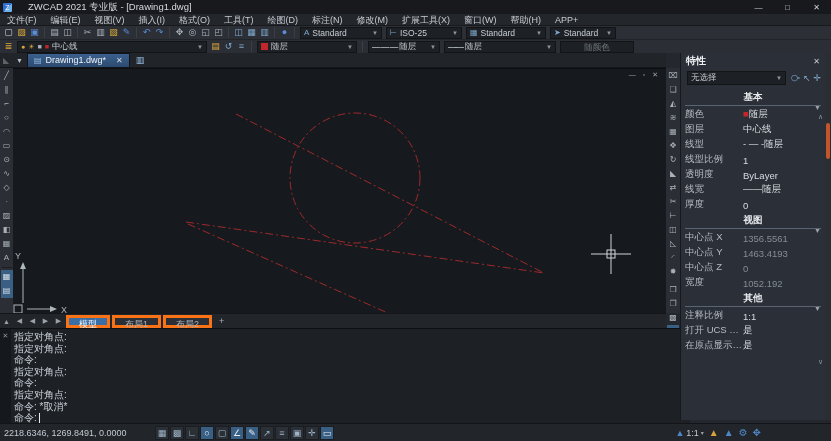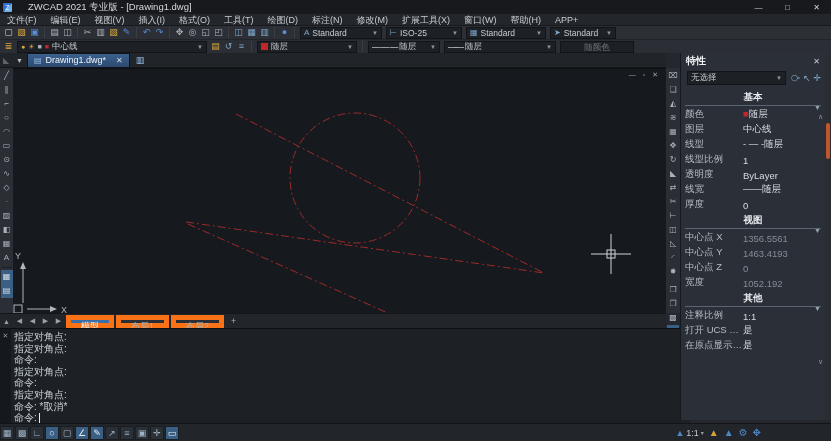--- a/index.html
+++ b/index.html
@@ -53,21 +53,21 @@
   .vsep { width:10px; height:1px; background:#1b1e22; margin:2px 0; }
 
   
   #canvas { left:13px; top:68px; width:653px; height:245px; background:#16191d; border-top:1px solid #0d0f12; }
   #mdi-controls { right:8px; top:2px; display:flex; gap:7px; color:#9aa1a8; font-size:7px; }
   #geo { position:absolute; left:0; top:0; }
 
   
   #layouttabs { left:0; top:313px; width:666px; height:15px; background:#22262b; display:flex; align-items:center; border-top:1px solid #14161a; }
   .lnav { width:13px; text-align:center; color:#9aa1a8; font-size:7px; }
-  .ltab { height:13px; line-height:13px; padding:0 10px; font-size:9px; color:#aab2ba; background:#2b2f35; margin:0 1px; border:5px solid #f97316; }
+  .ltab { height:13px; line-height:13px; padding:0 10px; font-size:9px; color:#aab2ba; background:#2b2f35; margin:0 1px; border:3px solid #f97316; }
   .ltab.active { background:#3a6ea5; color:#f2f6fa; }
   #ltab-plus { color:#aab2ba; font-size:9px; padding:0 6px; }
 
   
   #command { left:0; top:328px; width:690px; height:95px; background:#1d2125; border-top:1px solid #0d0f12; display:flex; }
   #cmd-gutter { width:11px; background:#15181c; color:#8d949c; font-size:7px; text-align:center; padding-top:3px; }
   #cmd-lines { padding:2px 0 0 3px; font-size:10px; color:#c9d0d8; }
   .cmdline { line-height:11.6px; white-space:pre; }
   #cmd-prompt { display:flex; align-items:center; line-height:11.6px; }
   #cmd-cursor { display:inline-block; width:1.5px; height:10px; background:#e8edf2; margin-left:2px; }
@@ -353,20 +353,21 @@
       
     <div class="cmdline">指定对角点:</div><div class="cmdline">指定对角点:</div><div class="cmdline">命令:</div><div class="cmdline">指定对角点:</div><div class="cmdline">命令:</div><div class="cmdline">指定对角点:</div><div class="cmdline">命令: *取消*</div></span>
     <div id="cmd-prompt">
       <span>命令:</span>
       <span id="cmd-cursor"></span>
     </div>
   </div>
 </div>
 
 <div id="statusbar" class="abs">
+  <span id="coords">2218.6346, 1269.8491, 0.0000</span>
   <span id="status-toggles">
 
   <span class="stbtn">▦</span>
       <span class="stbtn">▩</span>
       <span class="stbtn">∟</span>
       <span class="stbtn active">○</span>
       <span class="stbtn">▢</span>
       <span class="stbtn active">∠</span>
       <span class="stbtn active">✎</span>
       <span class="stbtn">↗</span>

